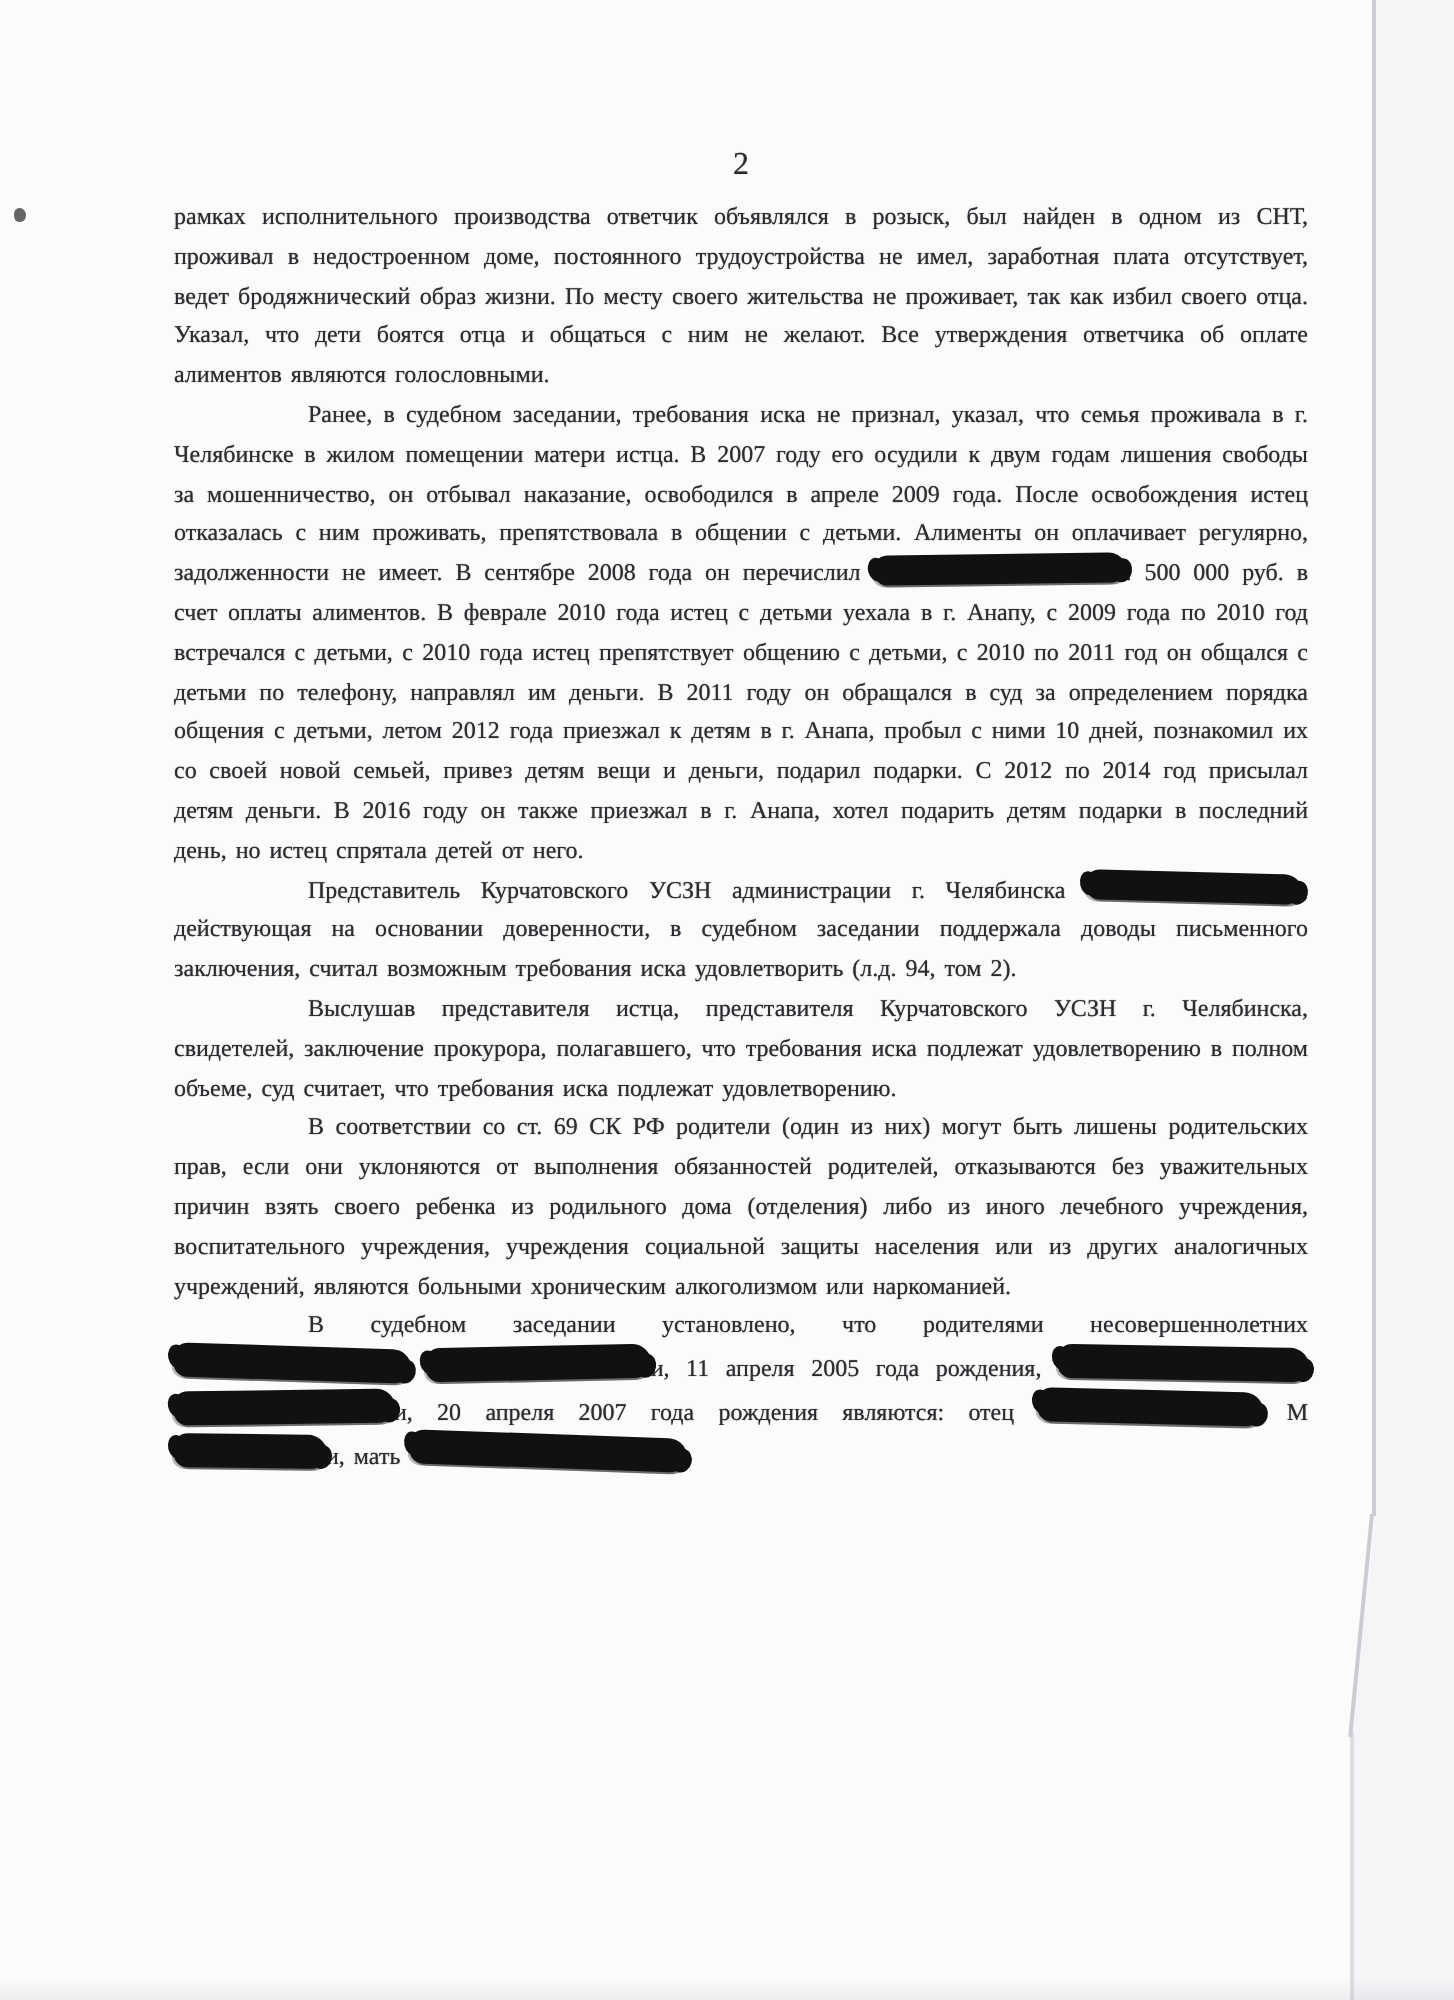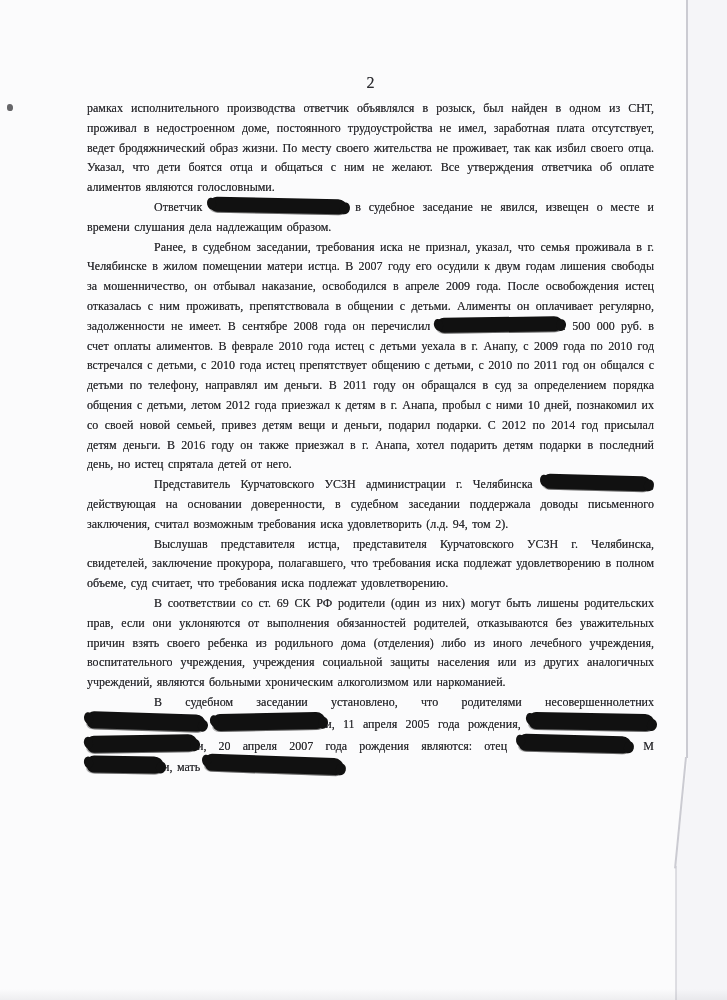--- a/index.html
+++ b/index.html
@@ -66,21 +66,20 @@
 
 <div class="page">
   <div class="scan-edge"></div>
   <div class="fold fold-a"></div>
   <div class="fold fold-b"></div>
   <div class="fold fold-c"></div>
   <div class="ink-dot"></div>
   <div class="page-number">2</div>
   <div class="doc-body">
       <p class="para"><span>рамках исполнительного производства ответчик объявлялся в розыск, был найден в одном из СНТ, проживал в недостроенном доме, постоянного трудоустройства не имел, заработная плата отсутствует, ведет бродяжнический образ жизни. По месту своего жительства не проживает, так как избил своего отца. Указал, что дети боятся отца и общаться с ним не желают. Все утверждения ответчика об оплате алиментов являются голословными.</span></p>
-      <p class="para indent"><span>Ответчик </span><span class="redaction" style="width: 137px; transform: rotate(1.2deg);"></span><span> в судебное заседание не явился, извещен о месте и времени слушания дела надлежащим образом.</span></p>
       <p class="para indent"><span>Ранее, в судебном заседании, требования иска не признал, указал, что семья проживала в г. Челябинске в жилом помещении матери истца. В 2007 году его осудили к двум годам лишения свободы за мошенничество, он отбывал наказание, освободился в апреле 2009 года. После освобождения истец отказалась с ним проживать, препятствовала в общении с детьми. Алименты он оплачивает регулярно, задолженности не имеет. В сентябре 2008 года он перечислил </span><span class="redaction" style="width: 126px; transform: rotate(-0.8deg);"></span><span>. 500 000 руб. в счет оплаты алиментов. В феврале 2010 года истец с детьми уехала в г. Анапу, с 2009 года по 2010 год встречался с детьми, с 2010 года истец препятствует общению с детьми, с 2010 по 2011 год он общался с детьми по телефону, направлял им деньги. В 2011 году он обращался в суд за определением порядка общения с детьми, летом 2012 года приезжал к детям в г. Анапа, пробыл с ними 10 дней, познакомил их со своей новой семьей, привез детям вещи и деньги, подарил подарки. С 2012 по 2014 год присылал детям деньги. В 2016 году он также приезжал в г. Анапа, хотел подарить детям подарки в последний день, но истец спрятала детей от него.</span></p>
       <p class="para indent"><span>Представитель Курчатовского УСЗН администрации г. Челябинска </span><span class="redaction" style="width: 108px; transform: rotate(1.5deg);"></span><span>, действующая на основании доверенности, в судебном заседании поддержала доводы письменного заключения, считал возможным требования иска удовлетворить (л.д. 94, том 2).</span></p>
       <p class="para indent"><span>Выслушав представителя истца, представителя Курчатовского УСЗН г. Челябинска, свидетелей, заключение прокурора, полагавшего, что требования иска подлежат удовлетворению в полном объеме, суд считает, что требования иска подлежат удовлетворению.</span></p>
       <p class="para indent"><span>В соответствии со ст. 69 СК РФ родители (один из них) могут быть лишены родительских прав, если они уклоняются от выполнения обязанностей родителей, отказываются без уважительных причин взять своего ребенка из родильного дома (отделения) либо из иного лечебного учреждения, воспитательного учреждения, учреждения социальной защиты населения или из других аналогичных учреждений, являются больными хроническим алкоголизмом или наркоманией.</span></p>
       <p class="para indent"><span>В судебном заседании установлено, что родителями несовершеннолетних </span><span class="redaction" style="width: 118px; height: 17px; transform: rotate(1.8deg);"></span><span> </span><span class="redaction" style="width: 112px; height: 17px; transform: rotate(-1.2deg);"></span><span>и, 11 апреля 2005 года рождения, </span><span class="redaction" style="width: 125px; height: 17px; transform: rotate(1deg);"></span><span> </span><span class="redaction" style="width: 110px; height: 17px; transform: rotate(-0.8deg);"></span><span>и, 20 апреля 2007 года рождения являются: отец </span><span class="redaction" style="width: 112px; height: 17px; transform: rotate(1.4deg);"></span><span> М </span><span class="redaction" style="width: 76px; height: 17px; transform: rotate(0.8deg);"></span><span>и, мать </span><span class="redaction" style="width: 138px; height: 17px; transform: rotate(2deg);"></span></p>
     </div>
   <div class="bottom-shade"></div>
 </div>
 
 </body></html>

